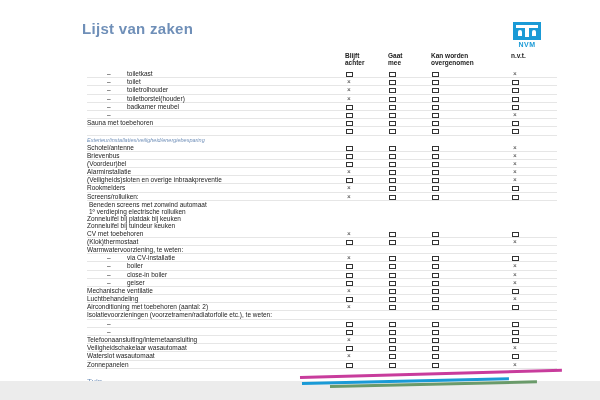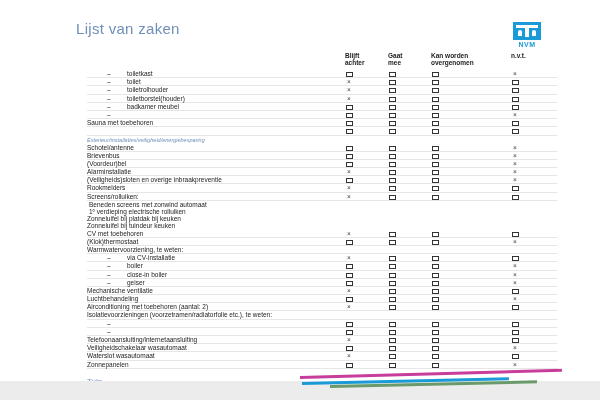--- a/index.html
+++ b/index.html
@@ -1,18 +1,18 @@
 <!DOCTYPE html>
 <html><head>
 <meta charset="utf-8">
 <style>
   html, body { margin:0; padding:0; }
   body { width:600px; height:400px; background:#ffffff; position:relative; overflow:hidden;
          font-family:"Liberation Sans", sans-serif; color:#222; }
-  .title { position:absolute; left:76px; top:20px; font-size:15px; font-weight:normal; color:#6f8fb8; letter-spacing:0.3px; }
+  .title { position:absolute; left:82px; top:20px; font-size:15px; font-weight:bold; color:#6f8fb8; letter-spacing:0.3px; }
   .logo { position:absolute; left:512px; top:22px; width:30px; }
   .logo-mark { width:28px; height:18px; background:#1a9ad6; position:relative; margin:0 auto; }
   .logo-mark .a { position:absolute; left:3px; top:3px; width:22px; height:3px; background:#fff; }
   .logo-mark .b { position:absolute; left:12px; top:6px; width:4px; height:9px; background:#fff; }
   .logo-mark .c { position:absolute; left:5px; top:8px; width:4px; height:6px; background:#fff; border-radius:2px 2px 0 0; }
   .logo-mark .d { position:absolute; left:19px; top:8px; width:4px; height:6px; background:#fff; border-radius:2px 2px 0 0; }
   .logo-text { font-size:7px; font-weight:bold; color:#1a9ad6; text-align:center; margin-top:1px; letter-spacing:0.5px; }
   .colhead { position:absolute; top:52px; font-size:6.5px; font-weight:bold; line-height:7px; color:#222; }
   .table { position:absolute; left:87px; top:70px; width:470px; }
   .row { height:7.2px; position:relative; border-bottom:1px solid #e6e6e6; font-size:6.5px; line-height:7px; white-space:nowrap; }

